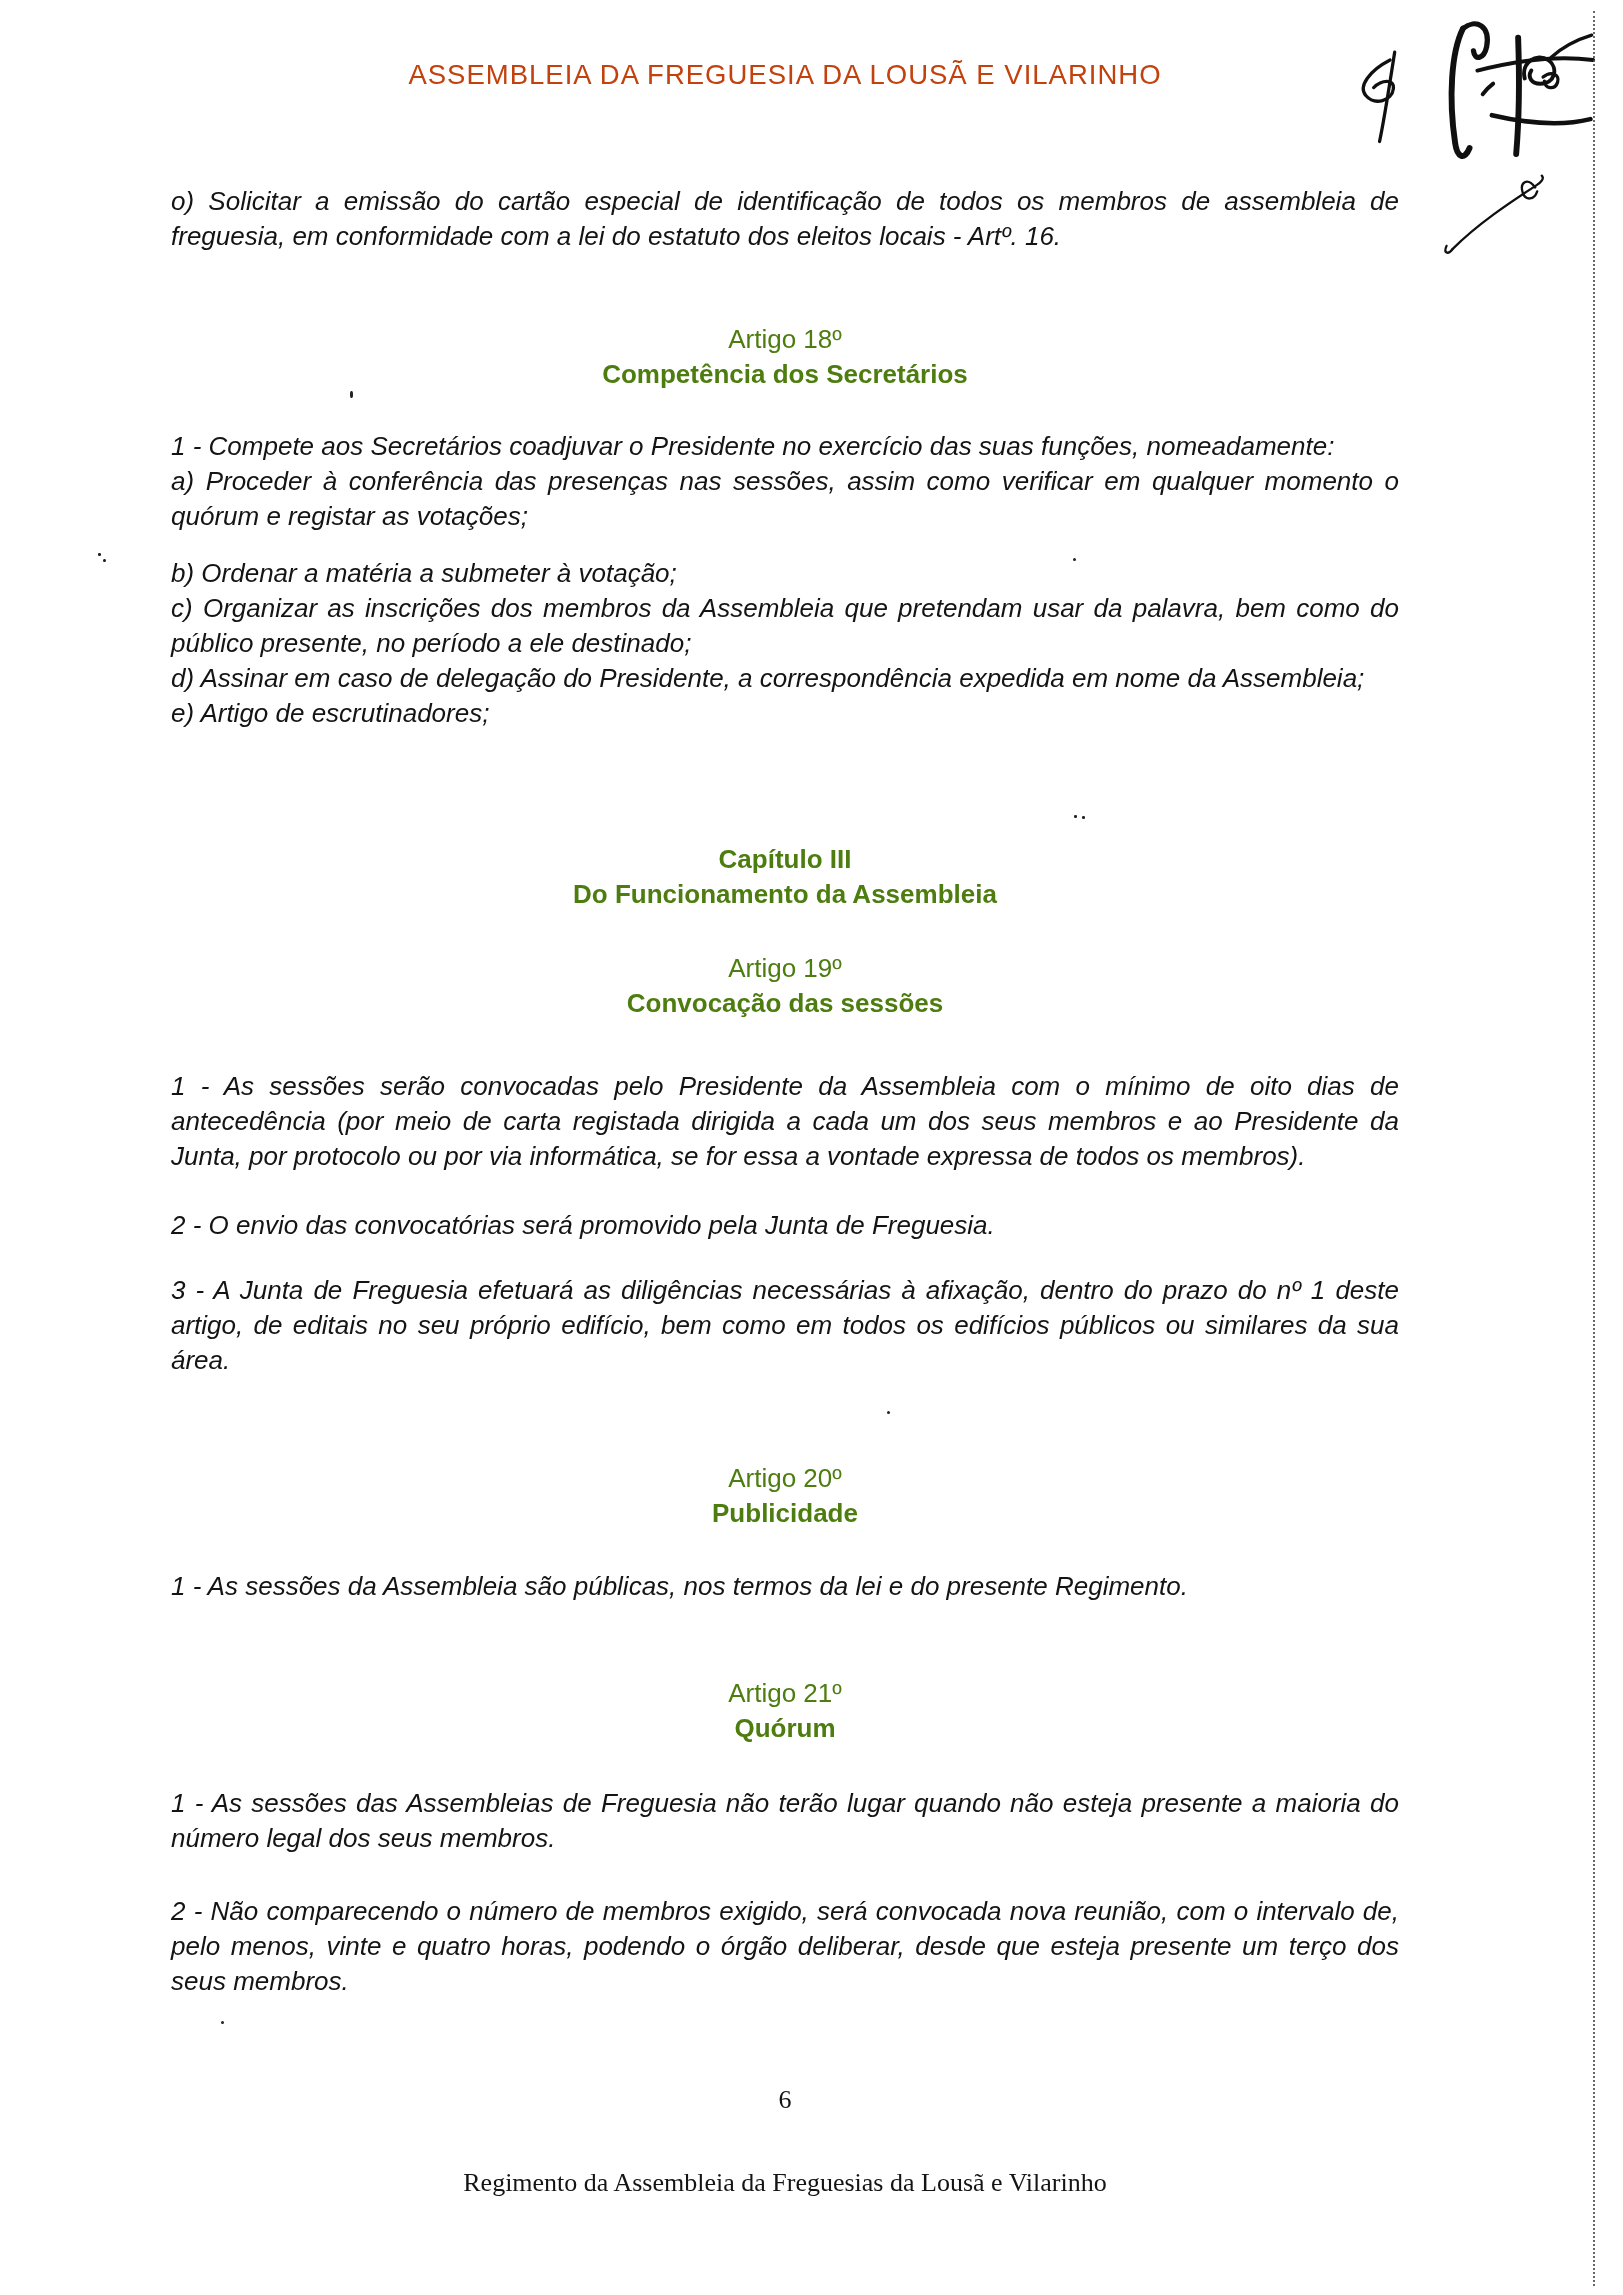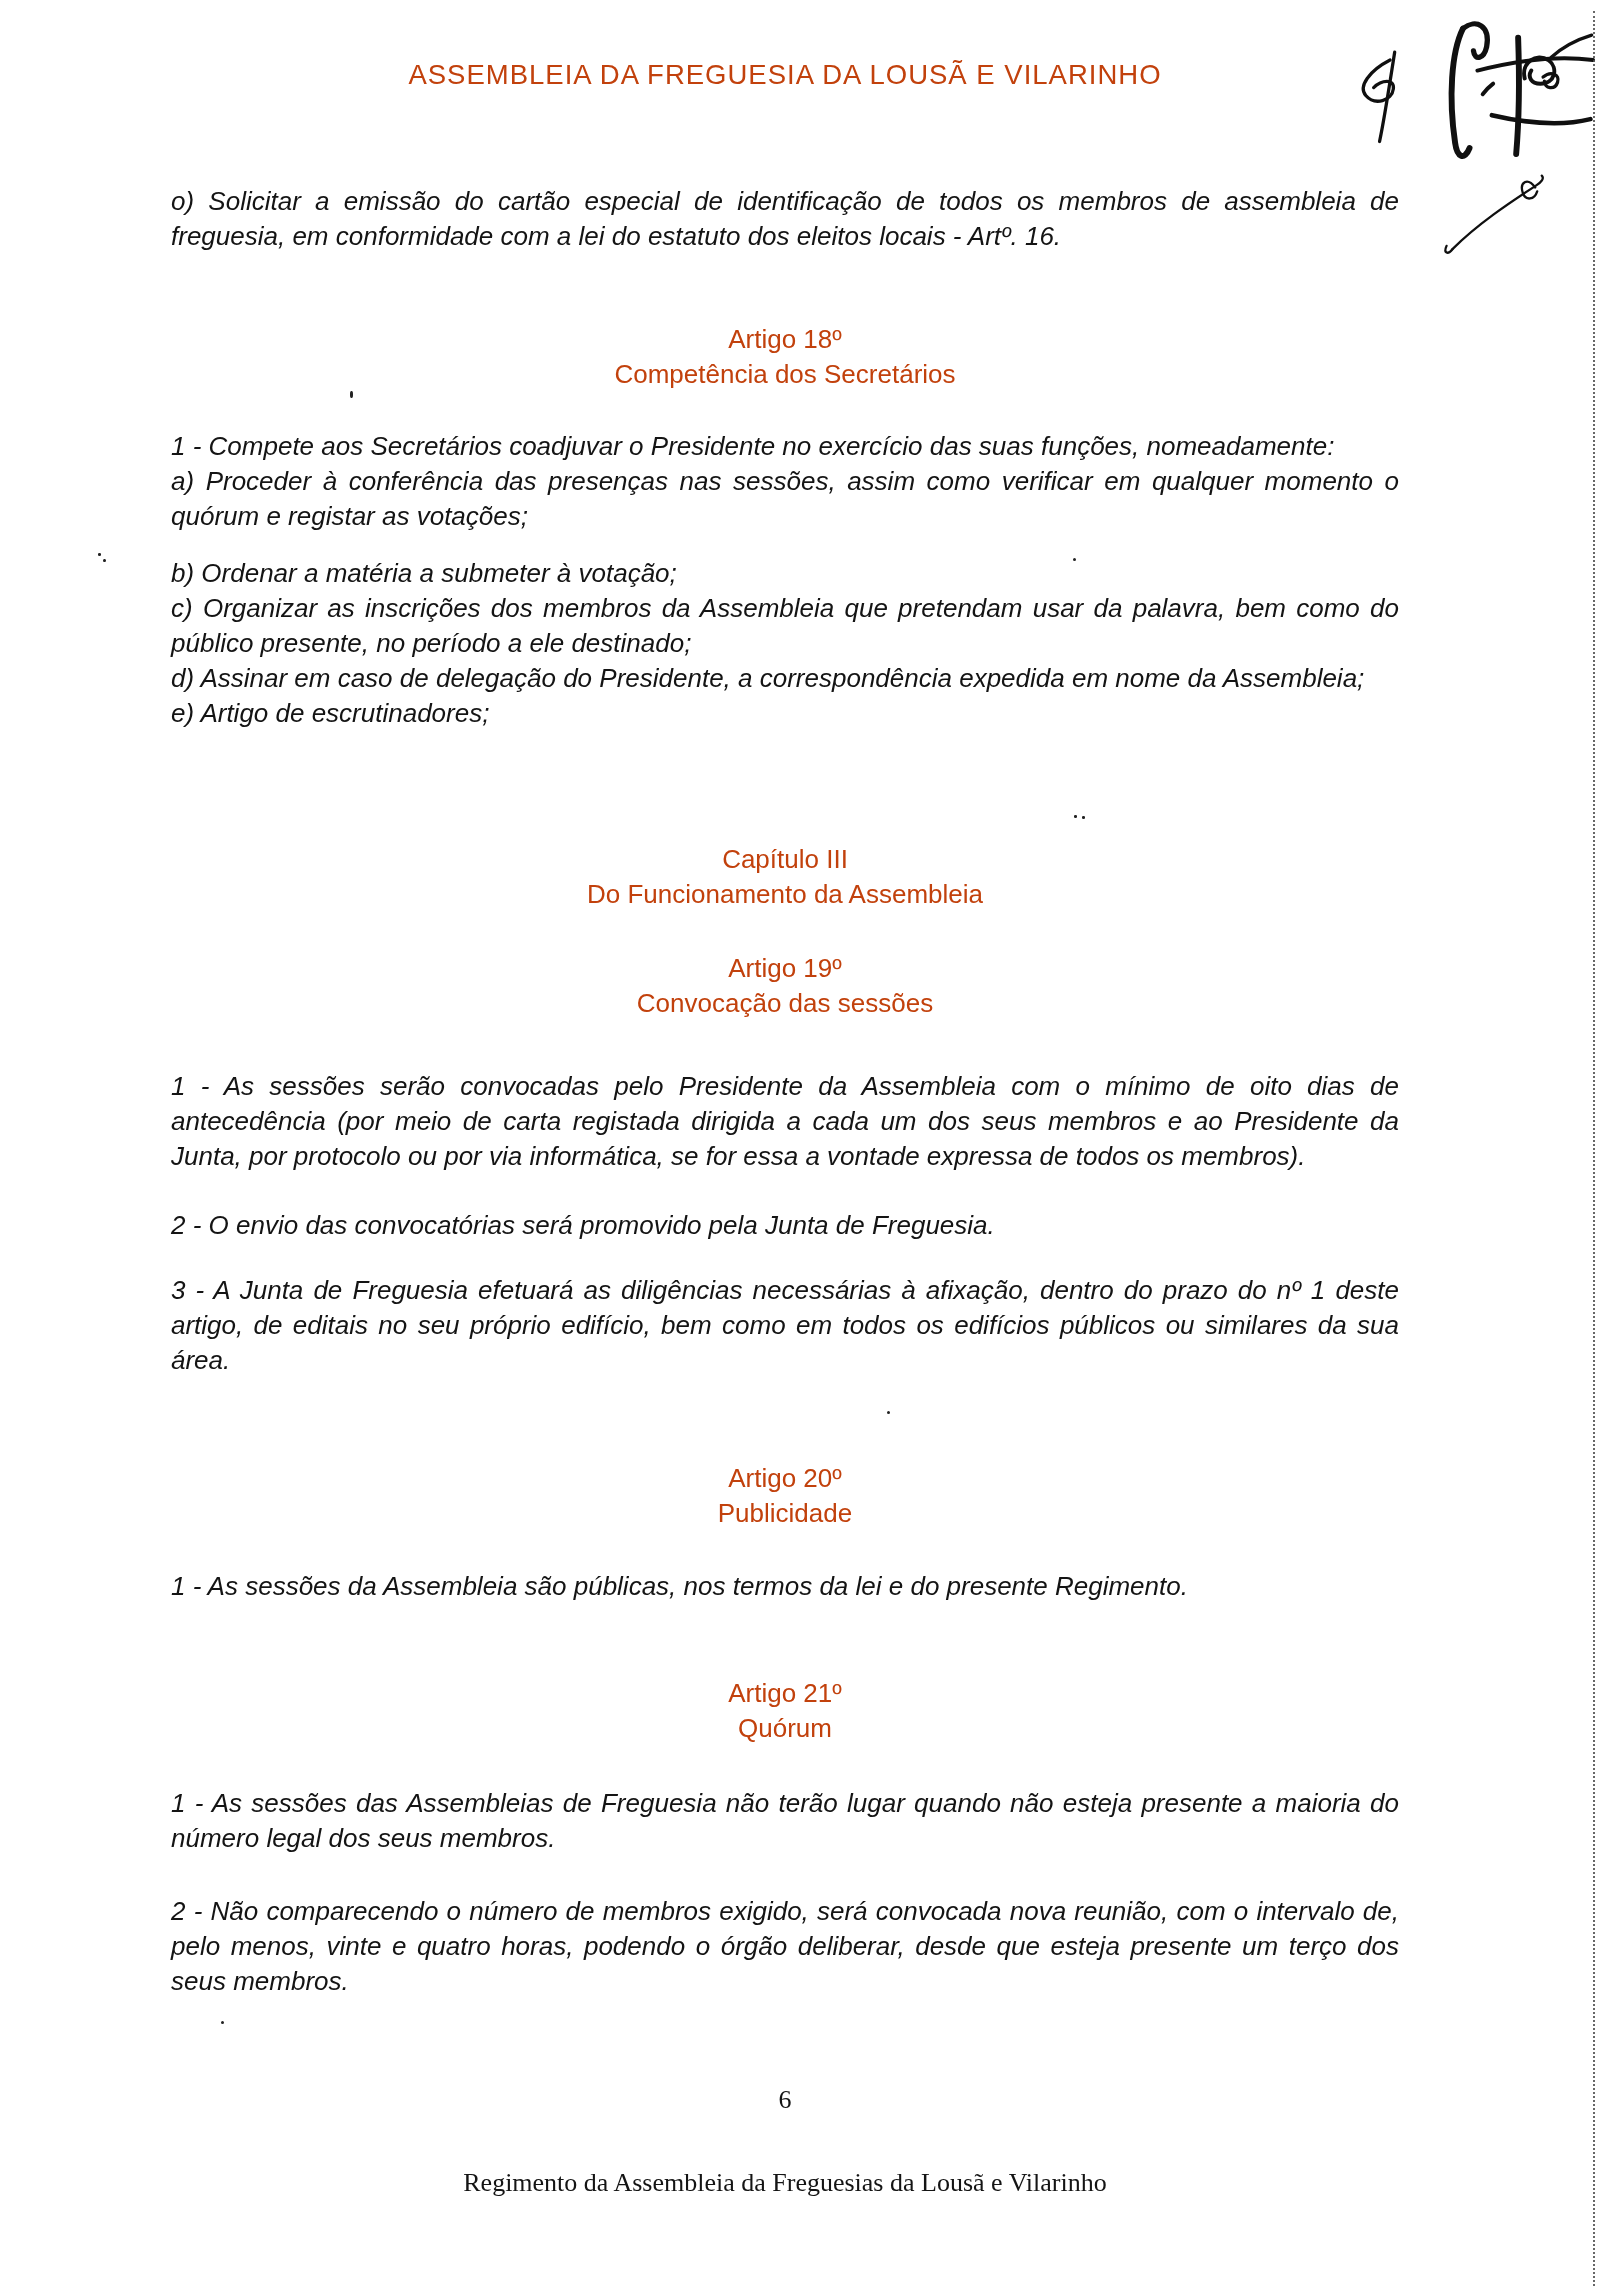--- a/index.html
+++ b/index.html
@@ -6,22 +6,22 @@
     margin:0;padding:0;
     width:1623px;height:2295px;
     background:#ffffff;
     font-family:"Liberation Sans",sans-serif;
     position:relative;
     overflow:hidden;
   }
   .abs{position:absolute;}
   .col{left:171px;width:1228px;}
   .body-text{font-size:26px;line-height:35px;color:#141414;text-align:justify;}
-  .heading{text-align:center;font-size:26px;line-height:35px;color:#c2410c;}
-  .bold{font-weight:400;}
+  .heading{text-align:center;font-size:26px;line-height:35px;color:#4d7c0f;}
+  .bold{font-weight:700;}
   p{margin:0;padding:0;font-style:italic;}
   .gap-b{margin-top:22px;}
   .page-header{
     text-align:center;font-size:27.5px;letter-spacing:1px;color:#c2410c;
   }
   .serif{font-family:"Liberation Serif",serif;}
   .page-number{text-align:center;font-size:26px;color:#141414;}
   .footer-line{text-align:center;font-size:26px;color:#141414;margin-top:14px;}
   .margin-dots{
     left:1593px;top:10.5px;height:2275px;width:0;

